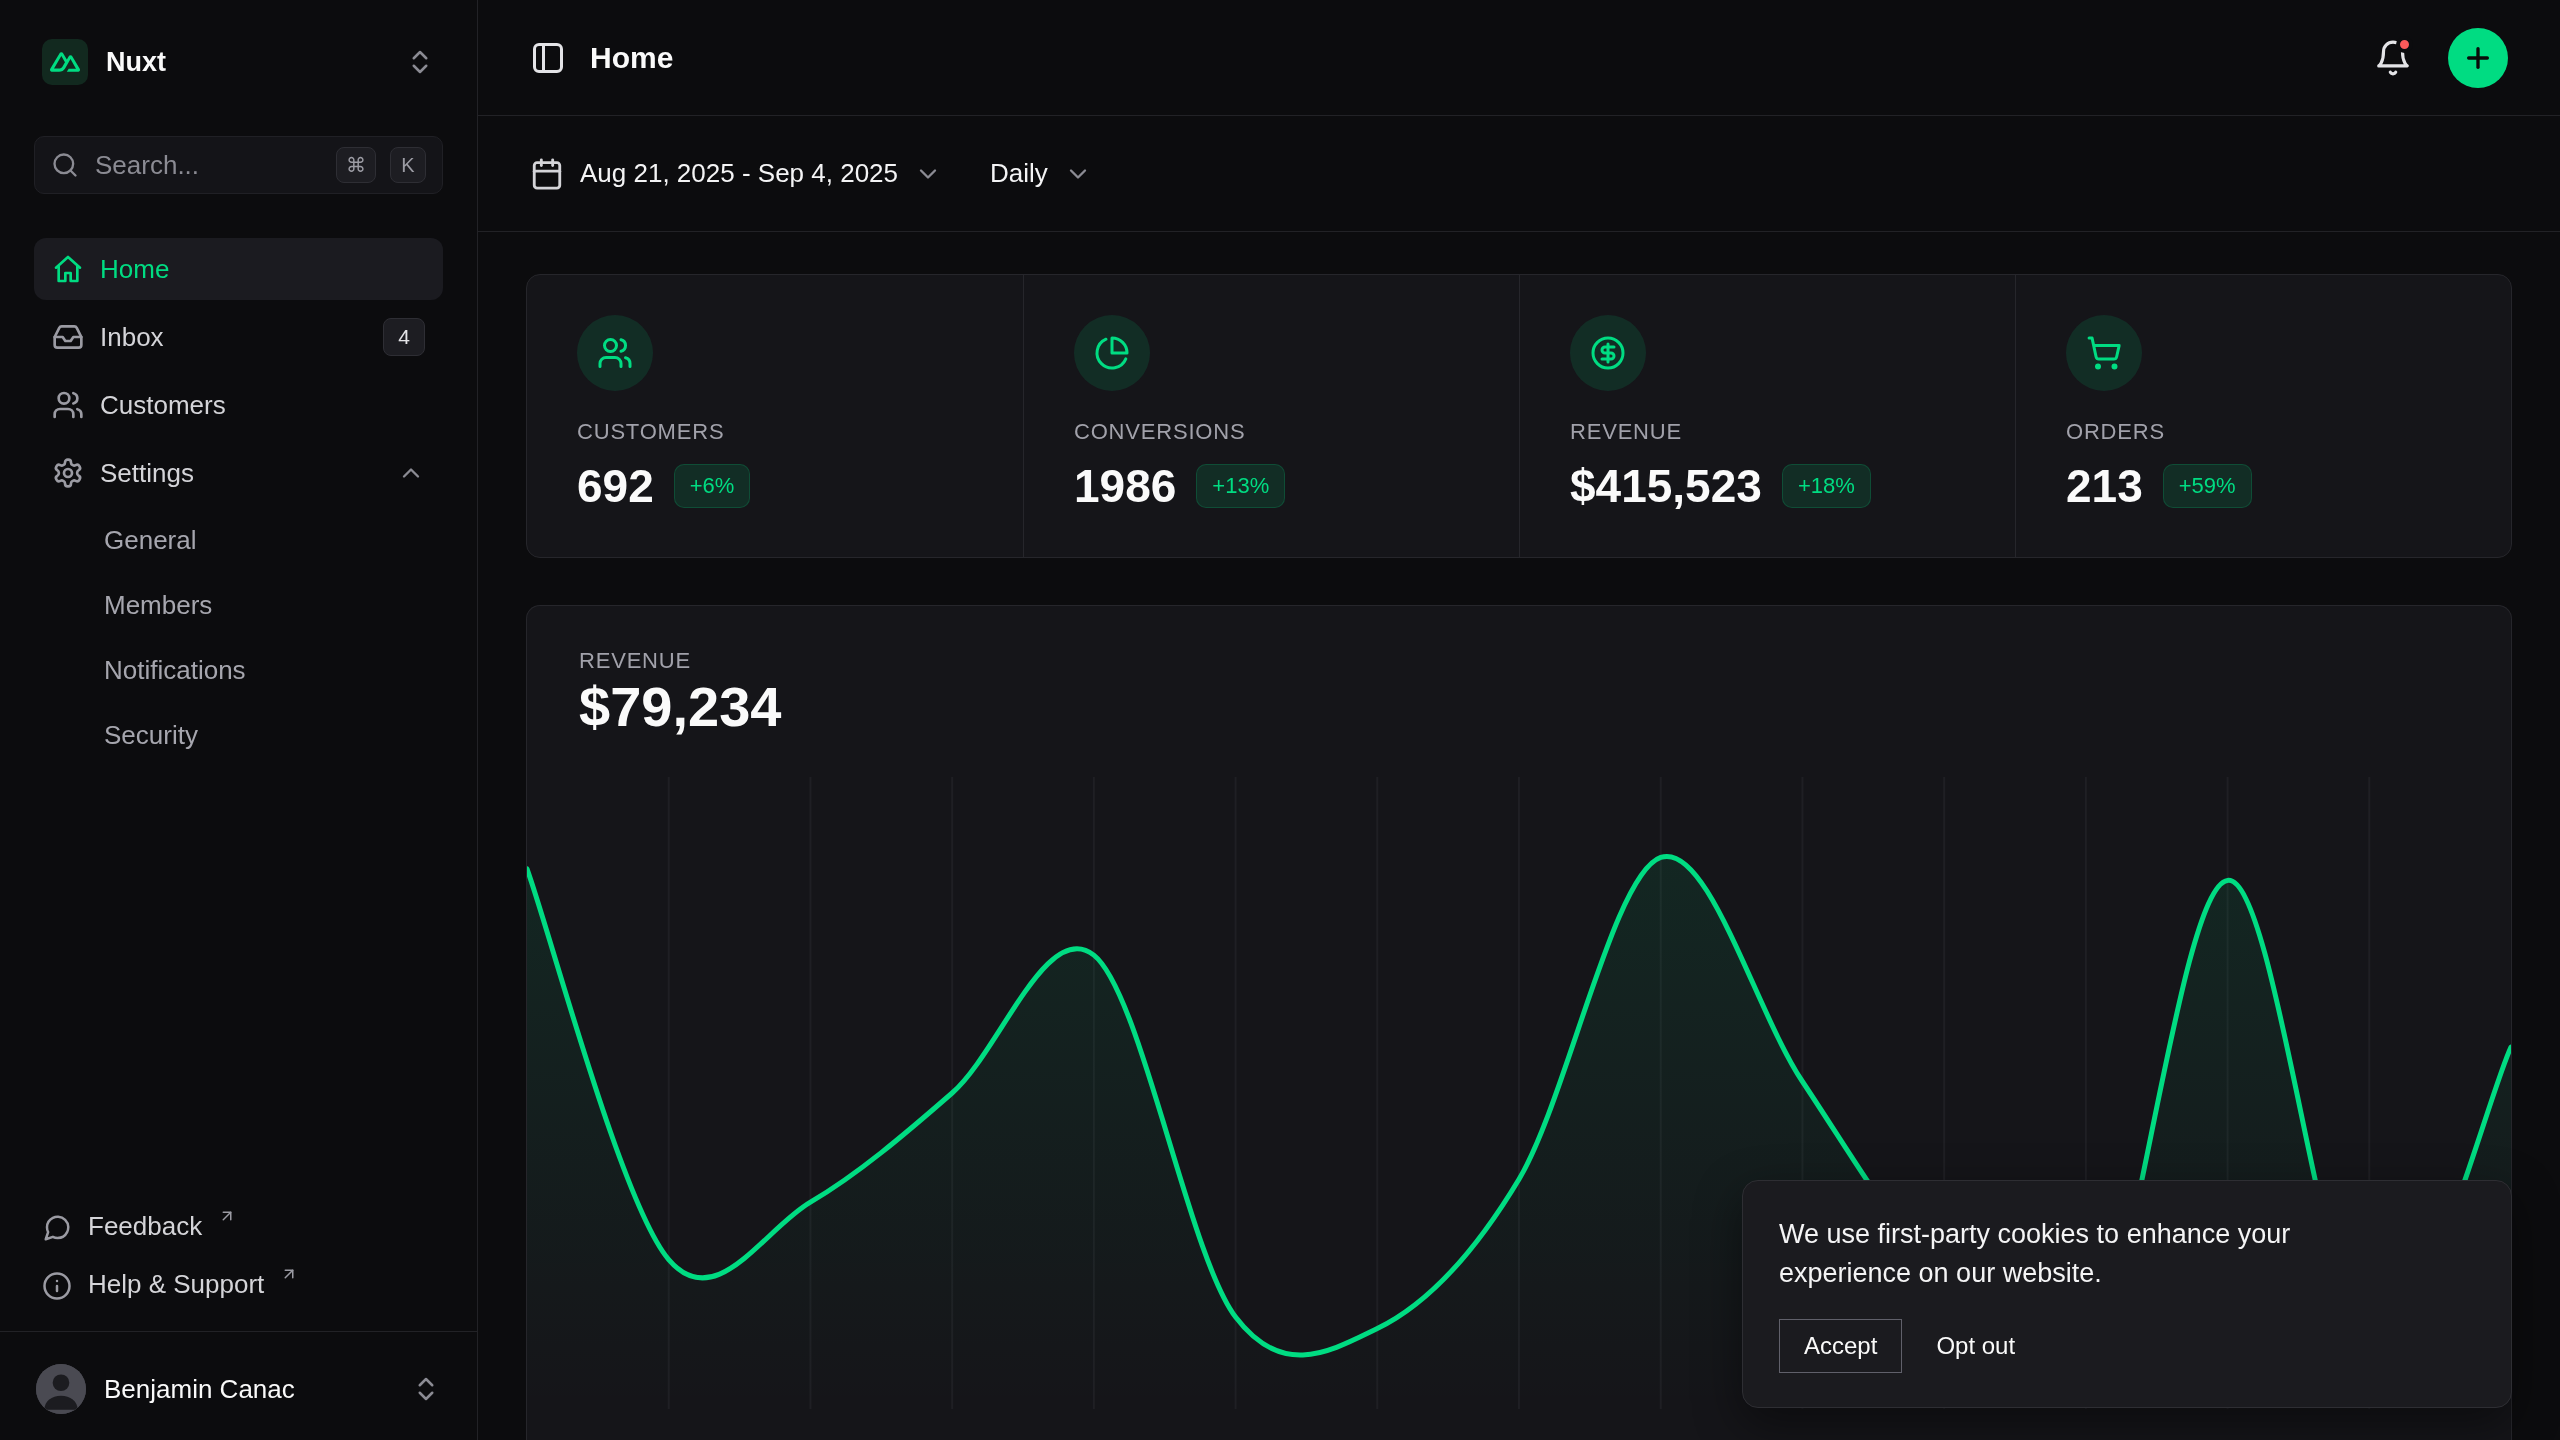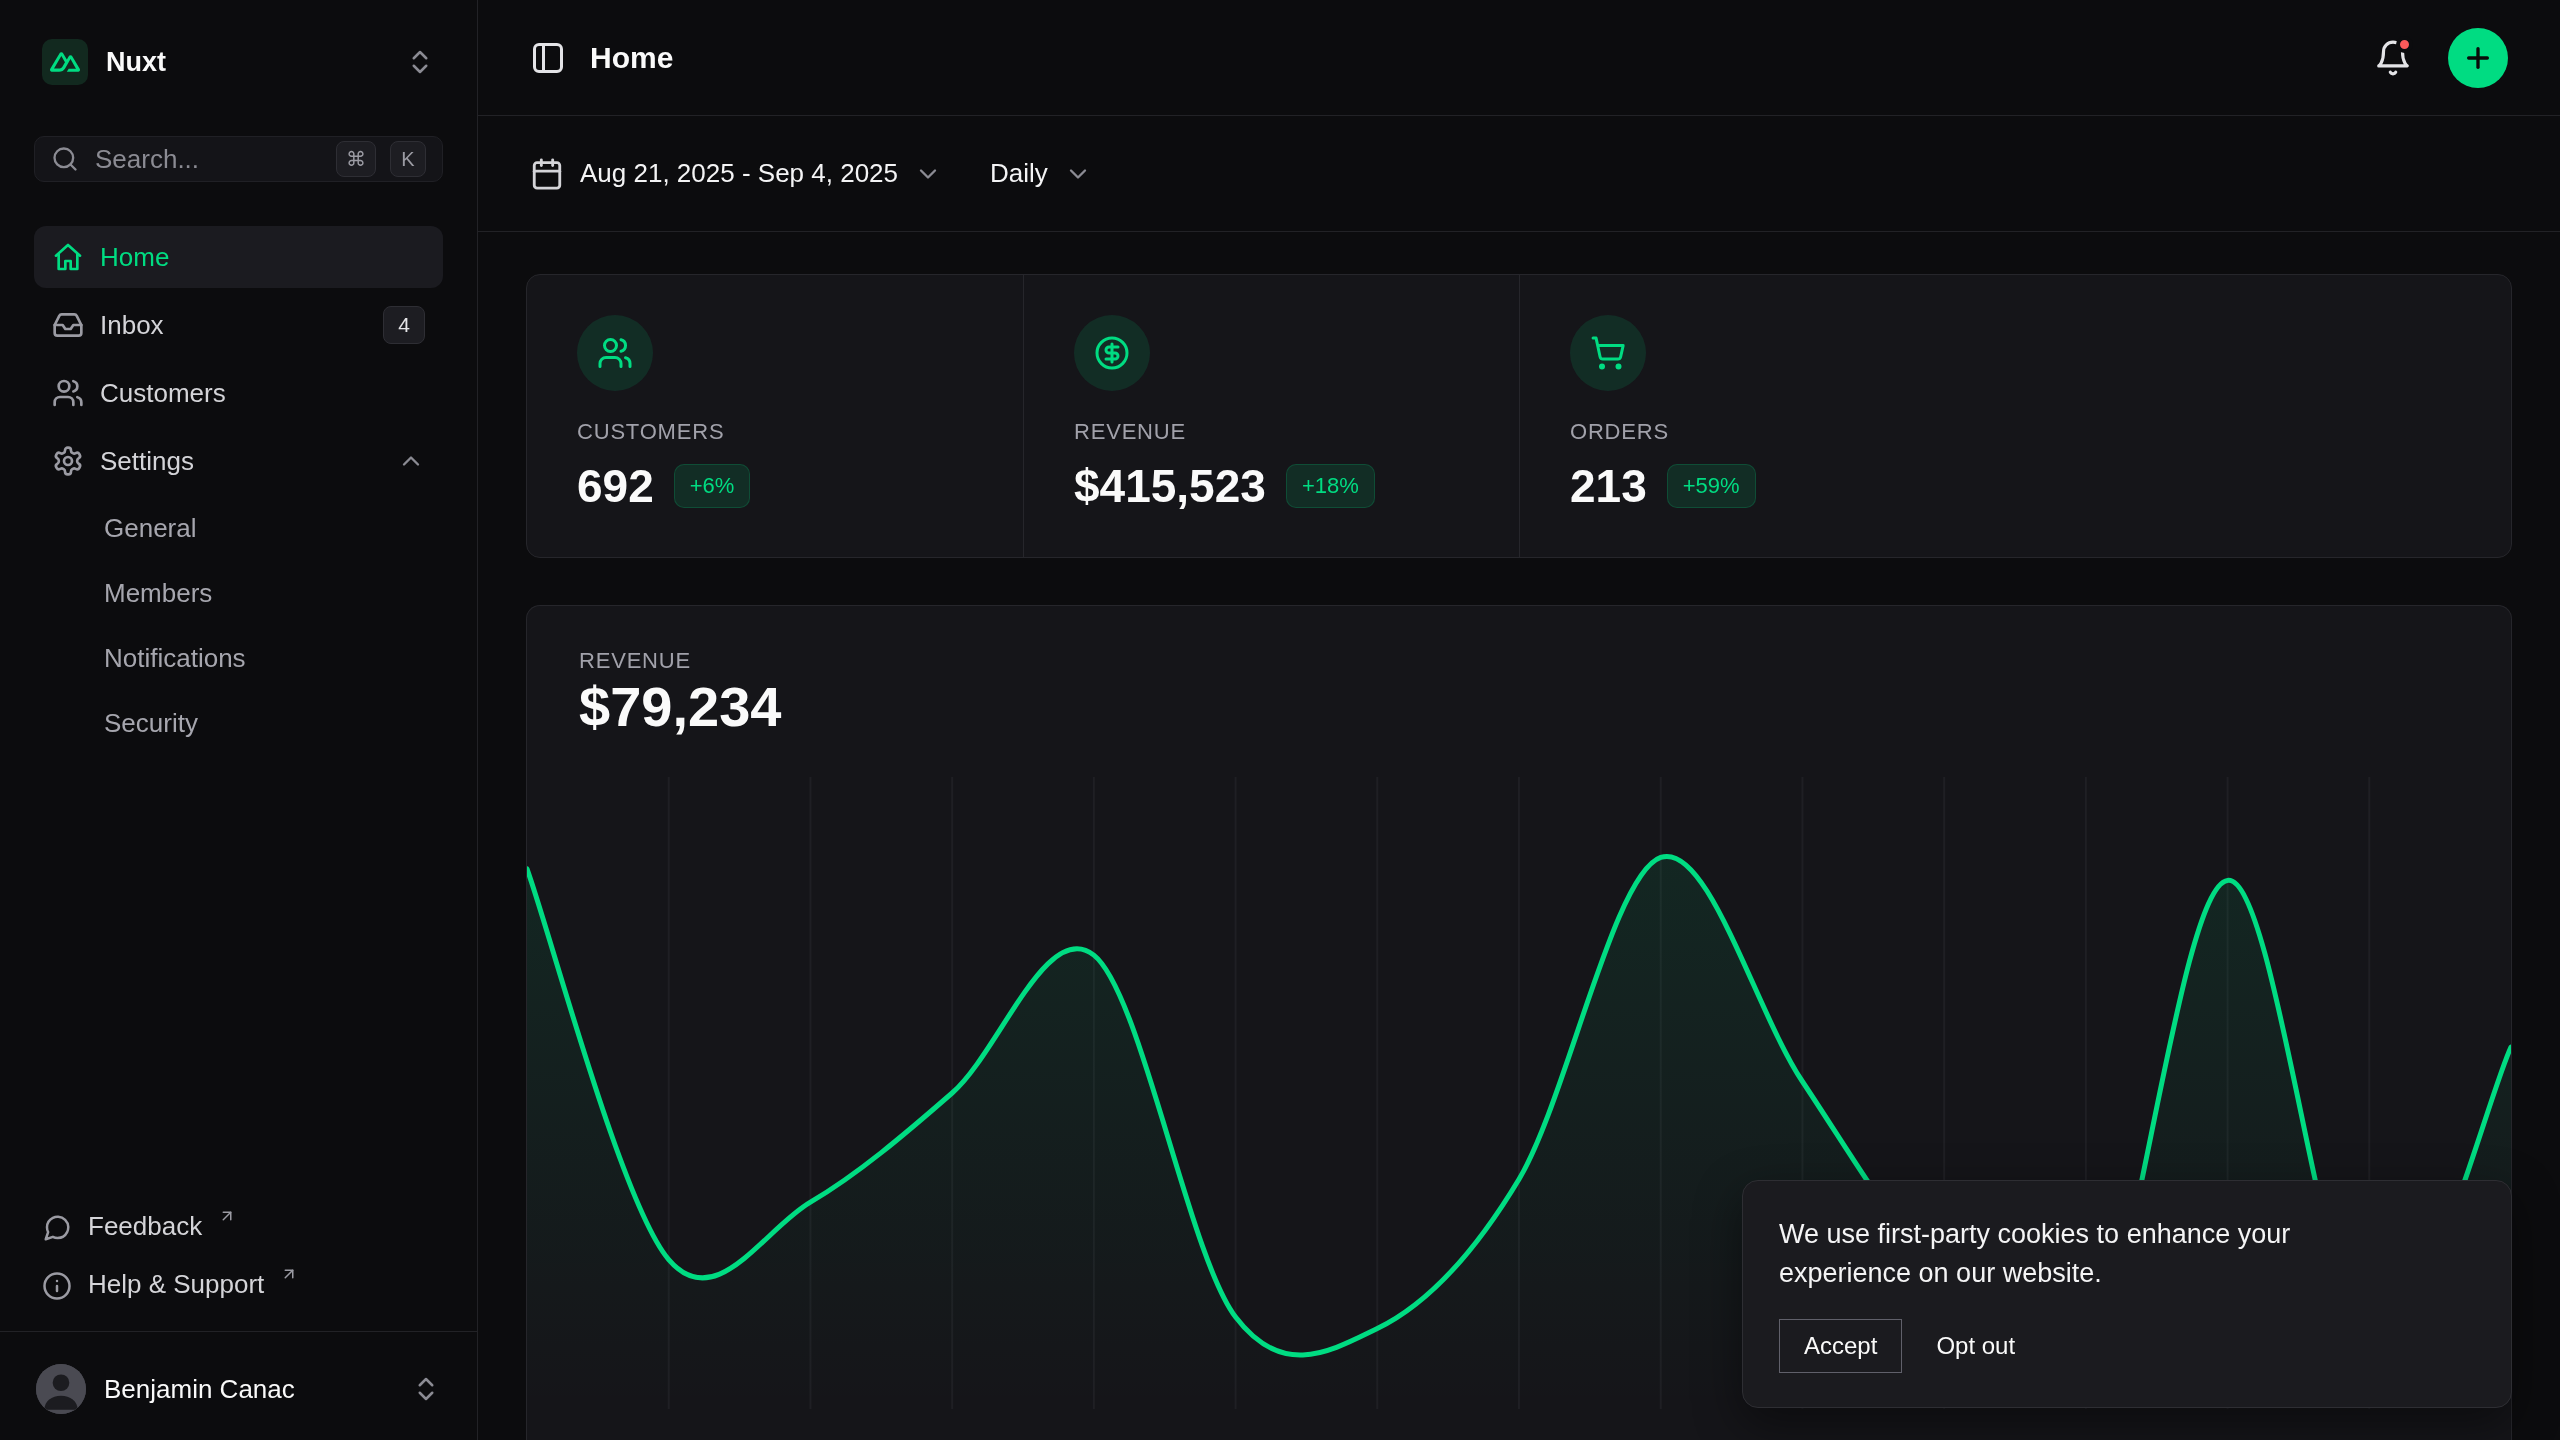--- a/index.html
+++ b/index.html
@@ -18,21 +18,21 @@
     border-right:1px solid #222226;
     display:flex; flex-direction:column;
     padding-top:28px;
   }
   .ws-row { display:flex; align-items:center; gap:18px; height:68px; margin:0 34px; padding:0 8px; border-radius:12px; cursor:pointer; }
   .ws-logo { width:46px; height:46px; border-radius:10px; background:#12291f; display:flex; align-items:center; justify-content:center; }
   .ws-name { font-size:27px; font-weight:600; }
   .caret { margin-left:auto; color:#8b8b93; display:flex; }
 
   .search-box {
-    margin:40px 34px 0; height:46px; border-radius:10px;
+    margin:40px 34px 0; height:58px; border-radius:10px;
     background:#141418; border:1px solid #202025;
     display:flex; align-items:center; gap:14px; padding:0 16px; cursor:text;
   }
   .search-box .icon { color:#8b8b93; display:flex; }
   .search-input { flex:1; background:transparent; border:none; outline:none; color:#fafafa; font-size:26px; font-family:inherit; min-width:0; }
   .search-input::placeholder { color:#8b8b93; }
   .kbd {
     min-width:36px; height:36px; padding:0 9px; border-radius:8px;
     background:#1d1d22; border:1px solid #2e2e34; color:#9b9ba3;
     font-size:20px; display:flex; align-items:center; justify-content:center;
@@ -358,20 +358,33 @@
                 <path d="M16 3.13a4 4 0 0 1 0 7.75"></path>
               </svg>
           </span>
           <div class="stat-label">CUSTOMERS</div>
           <div class="stat-value-row">
             <span class="stat-value">692</span>
             <span class="delta-badge">+6%</span>
           </div>
         </div>
 
+        <div class="stat-cell">
+          <span class="stat-icon">
+            <svg width="36" height="36" viewBox="0 0 24 24" fill="none" stroke="currentColor" stroke-width="2" stroke-linecap="round" stroke-linejoin="round">
+                <path d="M21.21 15.89A10 10 0 1 1 8 2.83"></path>
+                <path d="M22 12A10 10 0 0 0 12 2v10z"></path>
+              </svg>
+          </span>
+          <div class="stat-label">CONVERSIONS</div>
+          <div class="stat-value-row">
+            <span class="stat-value">1986</span>
+            <span class="delta-badge">+13%</span>
+          </div>
+        </div>
 
         <div class="stat-cell">
           <span class="stat-icon">
             <svg width="36" height="36" viewBox="0 0 24 24" fill="none" stroke="currentColor" stroke-width="2" stroke-linecap="round" stroke-linejoin="round">
                 <circle cx="12" cy="12" r="10"></circle>
                 <path d="M16 8h-6a2 2 0 1 0 0 4h4a2 2 0 1 1 0 4H8"></path>
                 <path d="M12 18V6"></path>
               </svg>
           </span>
           <div class="stat-label">REVENUE</div>

